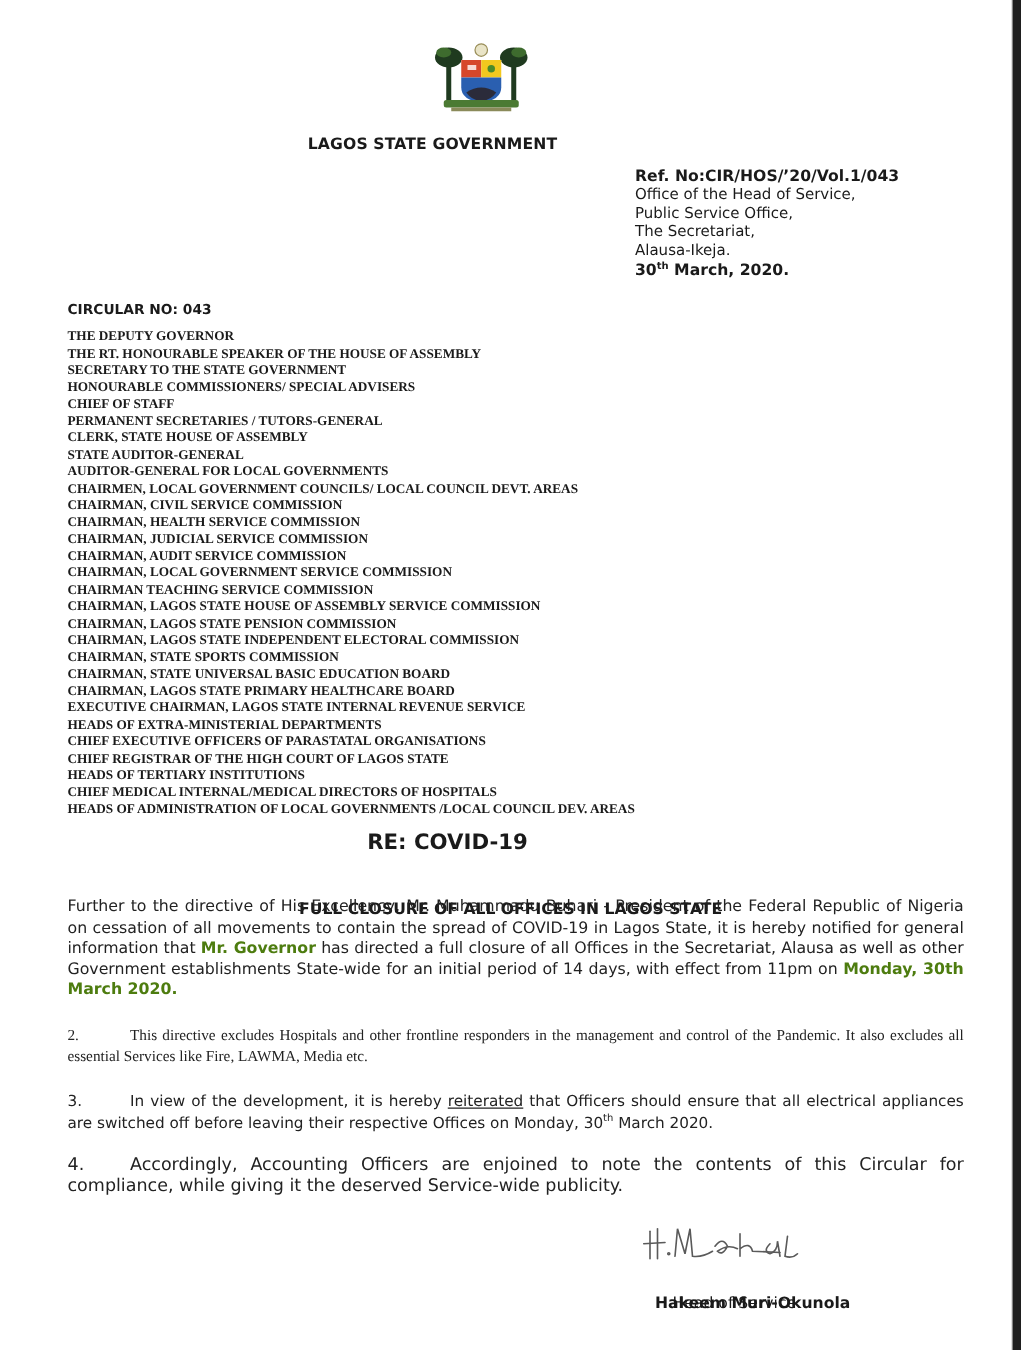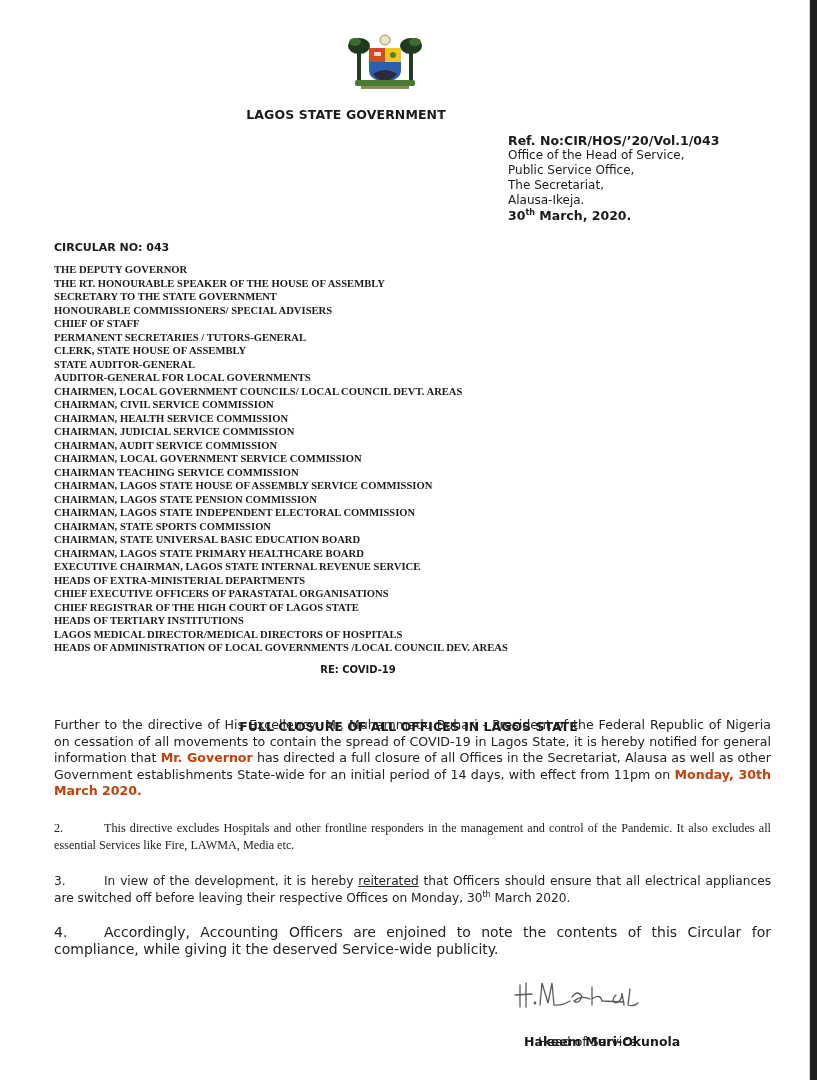--- a/index.html
+++ b/index.html
@@ -15,25 +15,25 @@
       font-weight: bold; font-size: 12.5px; letter-spacing: 0.1px; }
 
     .ref-block { position: absolute; left: 508px; top: 133px; font-size: 12px; line-height: 15px; }
     .ref-block .b { font-weight: bold; font-size: 12.5px; }
     .ref-block sup { font-size: 8px; vertical-align: super; line-height: 0; }
 
     .circular-no { position: absolute; left: 54px; top: 241px; font-weight: bold; font-size: 11px; }
     .addressees { position: absolute; left: 54px; top: 263px; font-weight: bold; font-size: 10.6px; line-height: 13.5px; }
     .addressees div { white-space: nowrap; font-family: Liberation Serif, serif; }
 
-    .re-line { position: absolute; left: 0; width: 716px; top: 664px; text-align: center; font-weight: bold; font-size: 10px; }
+    .re-line { position: absolute; left: 0; width: 716px; top: 664px; text-align: center; font-weight: bold; font-size: 17px; }
     .subject { position: absolute; left: 0; width: 817px; top: 689px; text-align: center; font-weight: bold; font-size: 12.5px; margin-top: 30px; }
 
     .para { position: absolute; left: 54px; width: 717px; font-size: 12.6px; line-height: 16.6px; text-align: justify; color: #222; }
-    .para b { color: #c2410c; }
+    .para b { color: #4d7c0f; }
     .p1 { top: 717px; }
     .p2 { top: 820px; font-size: 12.2px; font-family: Liberation Serif, serif; }
     .p3 { top: 873px; font-size: 12.2px; }
     .p4 { top: 924px; font-size: 14px; }
     .num { display: inline-block; width: 50px; }
     .para sup { font-size: 8px; vertical-align: super; line-height: 0; }
     .u { text-decoration: underline; }
 
     .signature { position: absolute; left: 512px; top: 975px; width: 140px; height: 38px; }
     .signer-name { position: absolute; left: 524px; top: 1018px; font-weight: bold; font-size: 12.5px; margin-top: 16px; }
@@ -106,21 +106,21 @@
   <div>CHAIRMAN, LAGOS STATE PENSION COMMISSION</div>
   <div>CHAIRMAN, LAGOS STATE INDEPENDENT ELECTORAL COMMISSION</div>
   <div>CHAIRMAN, STATE SPORTS COMMISSION</div>
   <div>CHAIRMAN, STATE UNIVERSAL BASIC EDUCATION BOARD</div>
   <div>CHAIRMAN, LAGOS STATE PRIMARY HEALTHCARE BOARD</div>
   <div>EXECUTIVE CHAIRMAN, LAGOS STATE INTERNAL REVENUE SERVICE</div>
   <div>HEADS OF EXTRA-MINISTERIAL DEPARTMENTS</div>
   <div>CHIEF EXECUTIVE OFFICERS OF PARASTATAL ORGANISATIONS</div>
   <div>CHIEF REGISTRAR OF THE HIGH COURT OF LAGOS STATE</div>
   <div>HEADS OF TERTIARY INSTITUTIONS</div>
-  <div>LAGOS MEDICAL DIRECTOR/MEDICAL DIRECTORS OF HOSPITALS</div>
+  <div>CHIEF MEDICAL INTERNAL/MEDICAL DIRECTORS OF HOSPITALS</div>
   <div>HEADS OF ADMINISTRATION OF LOCAL GOVERNMENTS /LOCAL COUNCIL DEV. AREAS</div>
 </div>
 
 <div class="re-line">RE: COVID-19</div>
 <div class="subject">FULL CLOSURE OF ALL OFFICES IN LAGOS STATE</div>
 
 <div class="para p1"><span>Further to the directive of His Excellency, Mr. Muhammadu Buhari - President of the Federal Republic of Nigeria on cessation of all movements to contain the spread of COVID-19 in Lagos State, it is hereby notified for general information that </span><b>Mr. Governor</b><span> has directed a full closure of all Offices in the Secretariat, Alausa as well as other Government establishments State-wide for an initial period of 14 days, with effect from 11pm on </span><b>Monday, 30th March 2020.</b></div>
 
 <div class="para p2"><span class="num">2.</span><span>This directive excludes Hospitals and other frontline responders in the management and control of the Pandemic. It also excludes all essential Services like Fire, LAWMA, Media etc.</span></div>
 

